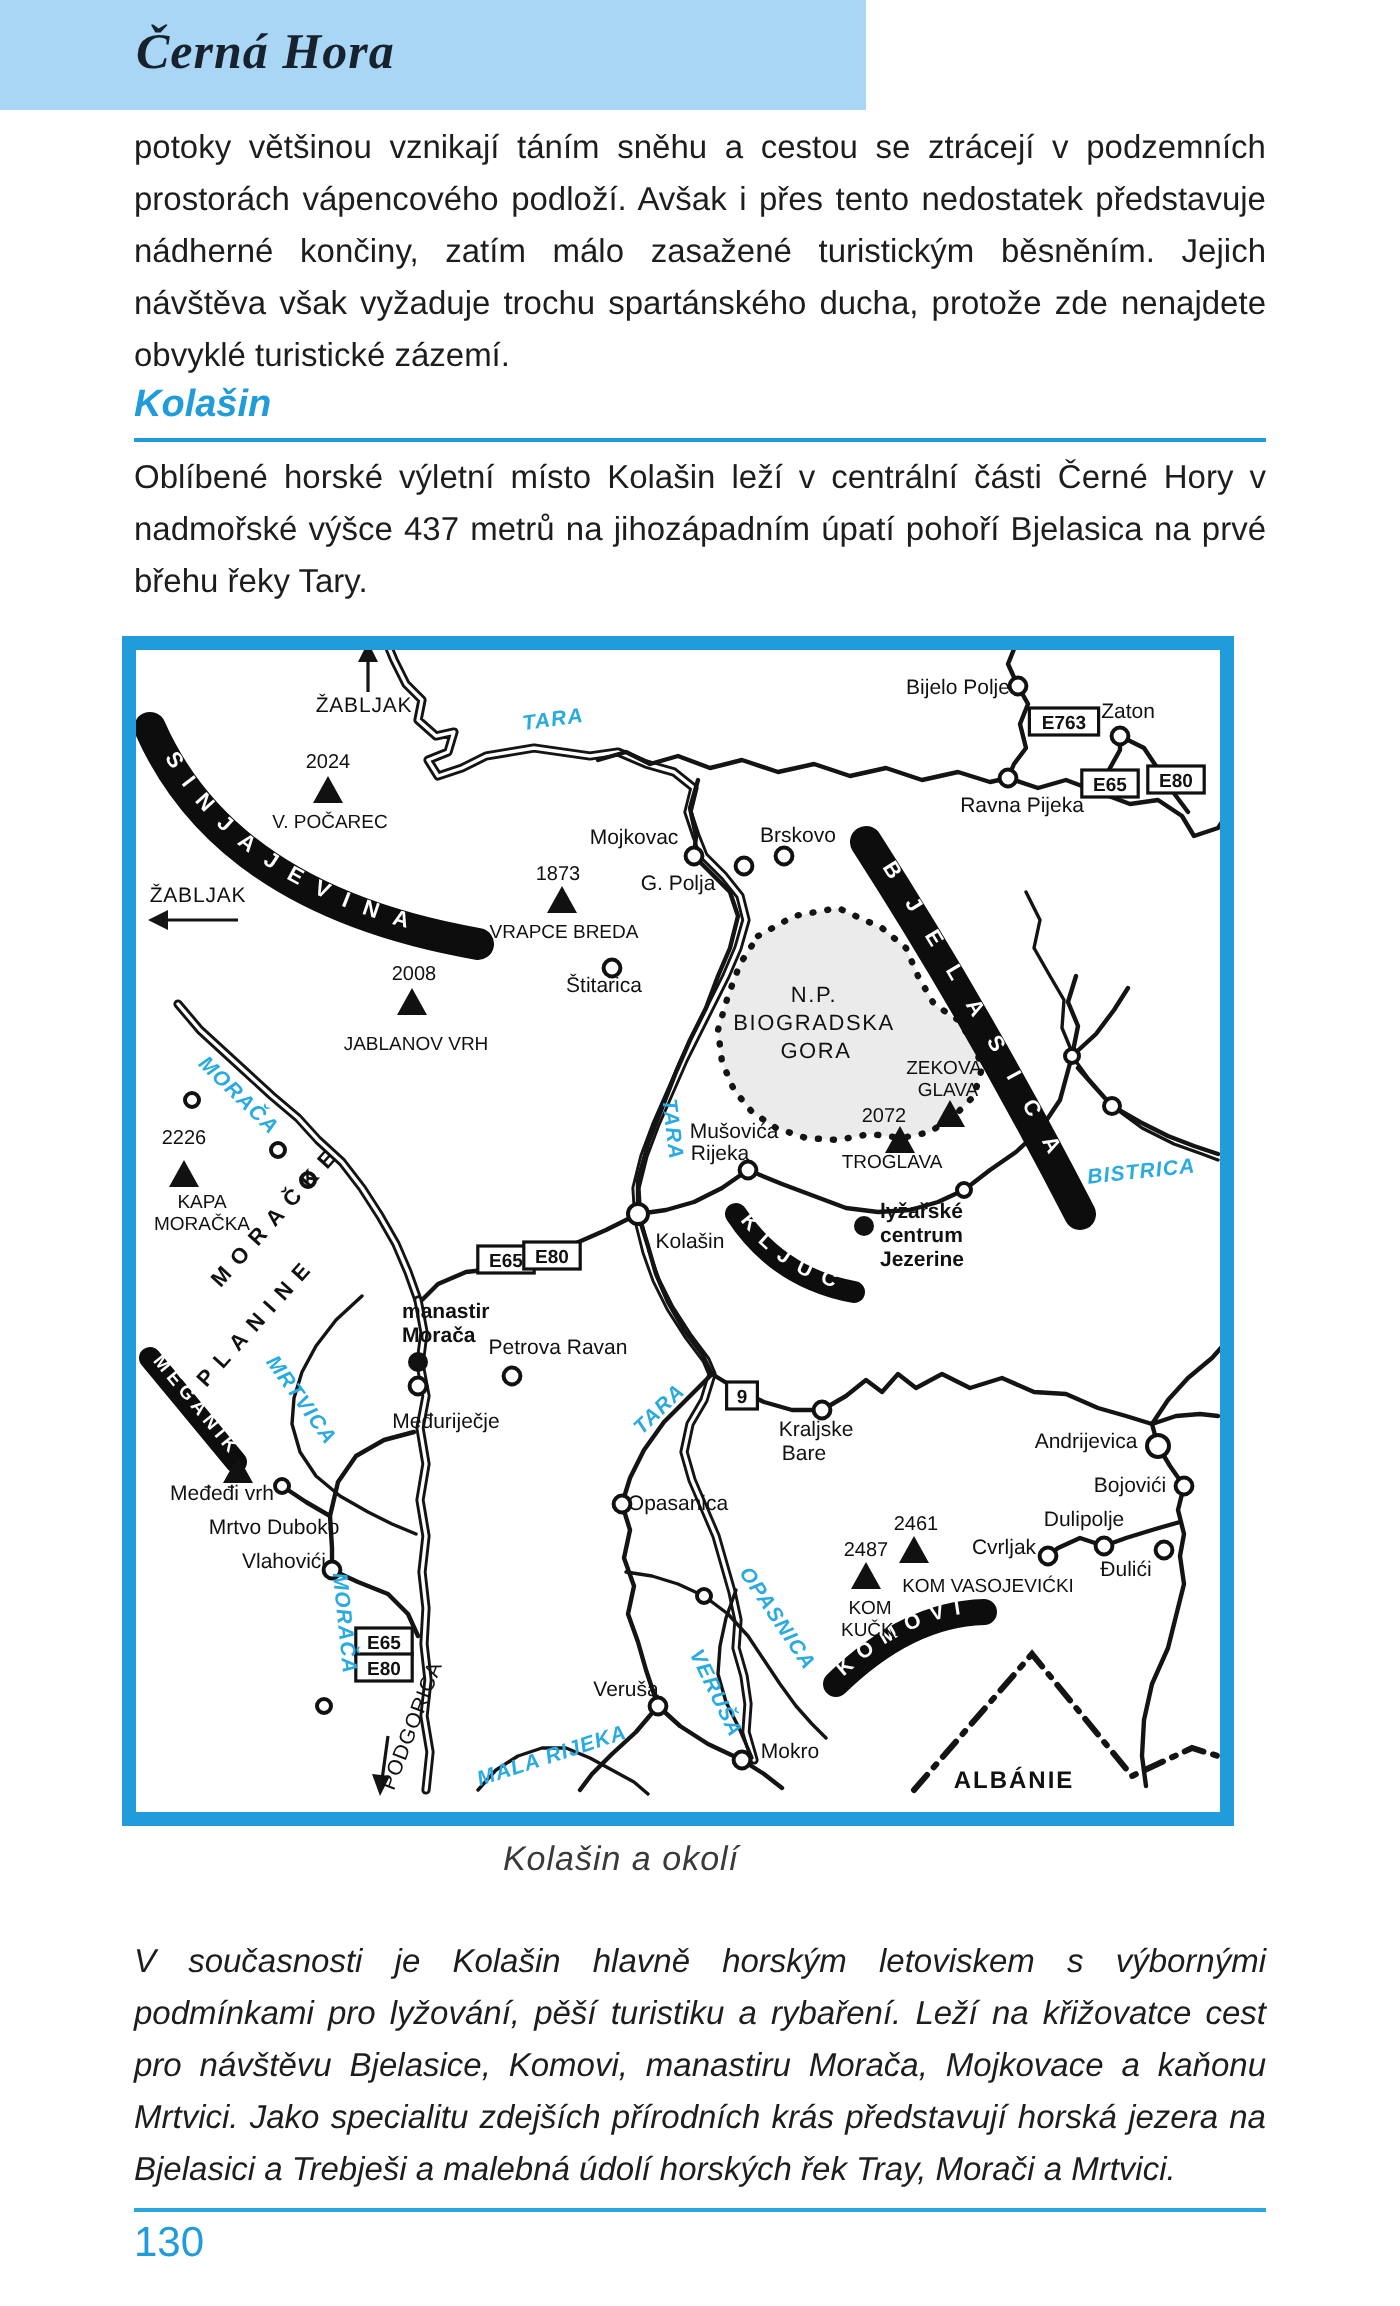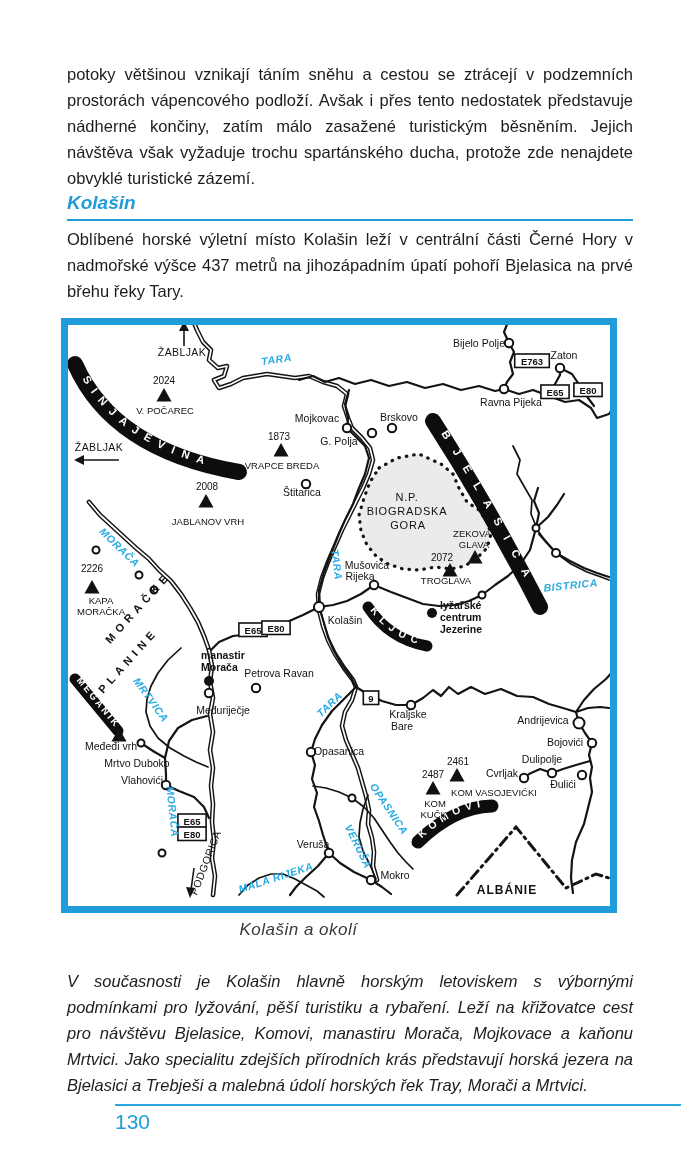--- a/index.html
+++ b/index.html
@@ -11,23 +11,23 @@
         font-size:25px;color:#18222e;letter-spacing:.5px;}
   .body-par{position:absolute;left:67px;width:566px;margin:0;
         font-size:16.5px;line-height:26px;text-align:justify;}
   #par-intro{top:61px;}
   #par-section{top:226px;}
   #par-closing{top:968px;font-style:italic;}
   .section-heading{position:absolute;left:67px;top:192px;width:566px;margin:0;
         font-style:italic;font-weight:bold;font-size:19px;color:#1f9cd9;
         padding-bottom:5px;border-bottom:2px solid #1f9cd9;}
   .map-box{position:absolute;left:61px;top:318px;width:556px;height:595px;overflow:hidden;}
-  .map-caption{position:absolute;left:4px;top:920px;width:589px;margin:0;text-align:center;
+  .map-caption{position:absolute;left:16px;top:920px;width:589px;margin:0;text-align:center;
         font-style:italic;font-size:17px;color:#3a3a3a;letter-spacing:.5px;}
-  .footer{position:absolute;left:67px;top:1104px;width:566px;border-top:2px solid #2aa7df;margin-left:48px;}
+  .footer{position:absolute;left:67px;top:1104px;width:566px;border-top:2px solid #2aa7df;}
   .page-number{margin:4px 0 0 0;font-size:21px;color:#1f9cd9;}
   
   svg text{font-family:"Liberation Sans",sans-serif;fill:#111;}
   .m-town{font-size:10.5px;text-anchor:middle;}
   .m-town-b{font-size:10.5px;font-weight:bold;text-anchor:start;}
   .m-peak{font-size:9.5px;text-anchor:middle;}
   .m-elev{font-size:10px;text-anchor:middle;}
   .m-river{font-size:10.5px;font-weight:bold;font-style:italic;fill:#29abe2;
            text-anchor:middle;letter-spacing:.6px;}
   .m-region{font-size:11px;text-anchor:middle;letter-spacing:.8px;}
@@ -49,20 +49,23 @@
   .band-text{fill:#fff;font-weight:bold;}
   .arrow{stroke:#141414;stroke-width:1.6;fill:none;}
   .arrow-head{fill:#141414;stroke:none;}
   .map-border{fill:none;stroke:#1f9cd9;stroke-width:7;}
 </style>
 </head>
 <body>
 
 <div class="page">
 
+  <div class="header-band">
+    <h1 class="header-title">Černá Hora</h1>
+  </div>
 
   <p class="body-par" id="par-intro">potoky většinou vznikají táním sněhu a cestou se ztrácejí v podzemních prostorách vápencového podloží. Avšak i přes tento nedostatek představuje nádherné končiny, zatím málo zasažené turistickým běsněním. Jejich návštěva však vyžaduje trochu spartánského ducha, protože zde nenajdete obvyklé turistické zázemí.</p>
 
   <h2 class="section-heading">Kolašin</h2>
 
   <p class="body-par" id="par-section">Oblíbené horské výletní místo Kolašin leží v centrální části Černé Hory v nadmořské výšce 437 metrů na jihozápadním úpatí pohoří Bjelasica na prvé břehu řeky Tary.</p>
 
   <div class="map-box">
     <svg width="556" height="595" viewBox="0 0 556 595" xmlns="http://www.w3.org/2000/svg">
       <defs>

